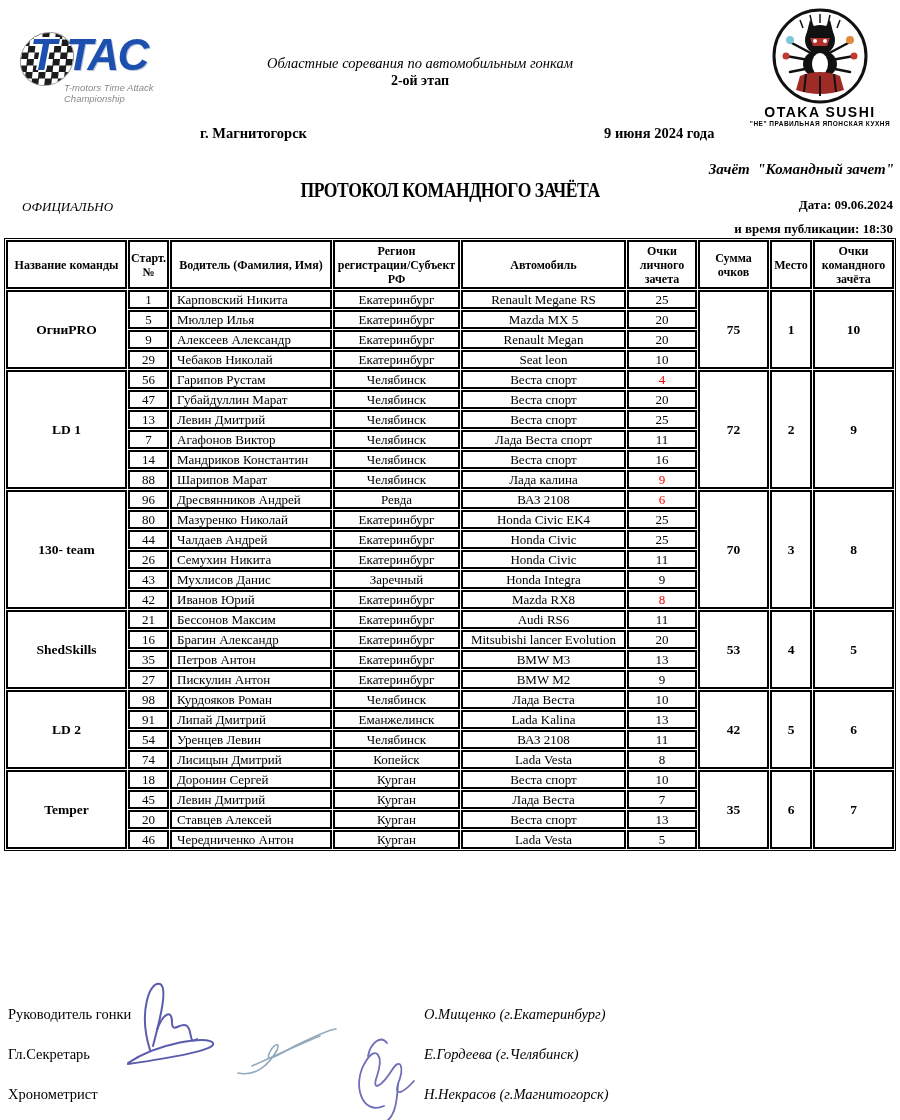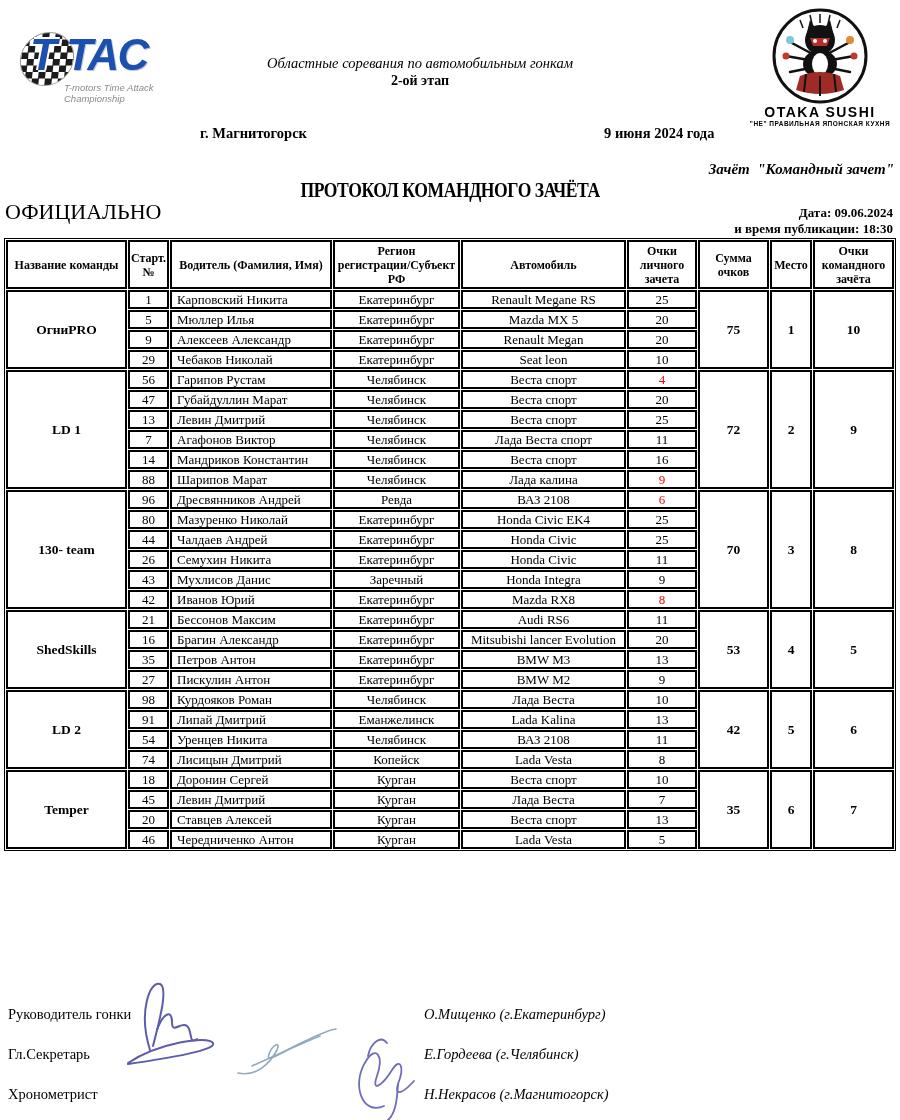--- a/index.html
+++ b/index.html
@@ -34,22 +34,22 @@
   .hc-l3 { font-weight:bold; font-style:italic; font-size:15.5px; }
   .hc-l4 { font-weight:bold; font-size:14px; }
   .head-city { position:absolute; left:200px; top:125px; font-weight:bold; font-size:14.5px; }
   .head-date { position:absolute; left:604px; top:125px; font-weight:bold; font-size:14.5px; }
 
   .zachet-line { position:absolute; right:6px; top:161px; font-weight:bold; font-style:italic;
                  font-size:15px; white-space:pre; }
   .doc-title { position:absolute; left:0; top:179px; width:100%; text-align:center; }
   .doc-title span { display:inline-block; font-weight:bold; font-size:20px; letter-spacing:-0.5px;
                     transform:scaleX(0.88); }
-  .official { position:absolute; left:5px; top:199px; font-size:22px; }
-  .date-line { position:absolute; right:7px; top:205px; font-weight:bold; font-size:13px; }
+  .official { position:absolute; left:22px; top:199px; font-style:italic; font-size:13px; }
+  .date-line { position:absolute; right:7px; top:197px; font-weight:bold; font-size:13px; }
   .pubtime-line { position:absolute; right:7px; top:221px; font-weight:bold; font-size:13px; }
 
   
   table.results { position:absolute; left:4px; top:238px; width:892px; table-layout:fixed;
                   border-collapse:separate; border-spacing:1px; border:1px solid #000; background:#fff; }
   .results th, .results td { border:2px solid #000; overflow:hidden; }
   .results th { font-weight:bold; font-size:12px; line-height:14px; white-space:pre-line;
                 text-align:center; vertical-align:middle; height:49px; padding:1px; }
   .results td { font-size:13px; line-height:14px; height:19px; text-align:center;
                 vertical-align:middle; padding:0 2px; white-space:nowrap; }
@@ -335,21 +335,21 @@
         </tr>
         <tr>
           <td>91</td>
           <td class="l">Липай Дмитрий</td>
           <td>Еманжелинск</td>
           <td>Lada Kalina</td>
           <td>13</td>
         </tr>
         <tr>
           <td>54</td>
-          <td class="l">Уренцев Никита</td>
+          <td class="l">Уренцев Левин</td>
           <td>Челябинск</td>
           <td>ВАЗ 2108</td>
           <td>11</td>
         </tr>
         <tr>
           <td>74</td>
           <td class="l">Лисицын Дмитрий</td>
           <td>Копейск</td>
           <td>Lada Vesta</td>
           <td>8</td>

